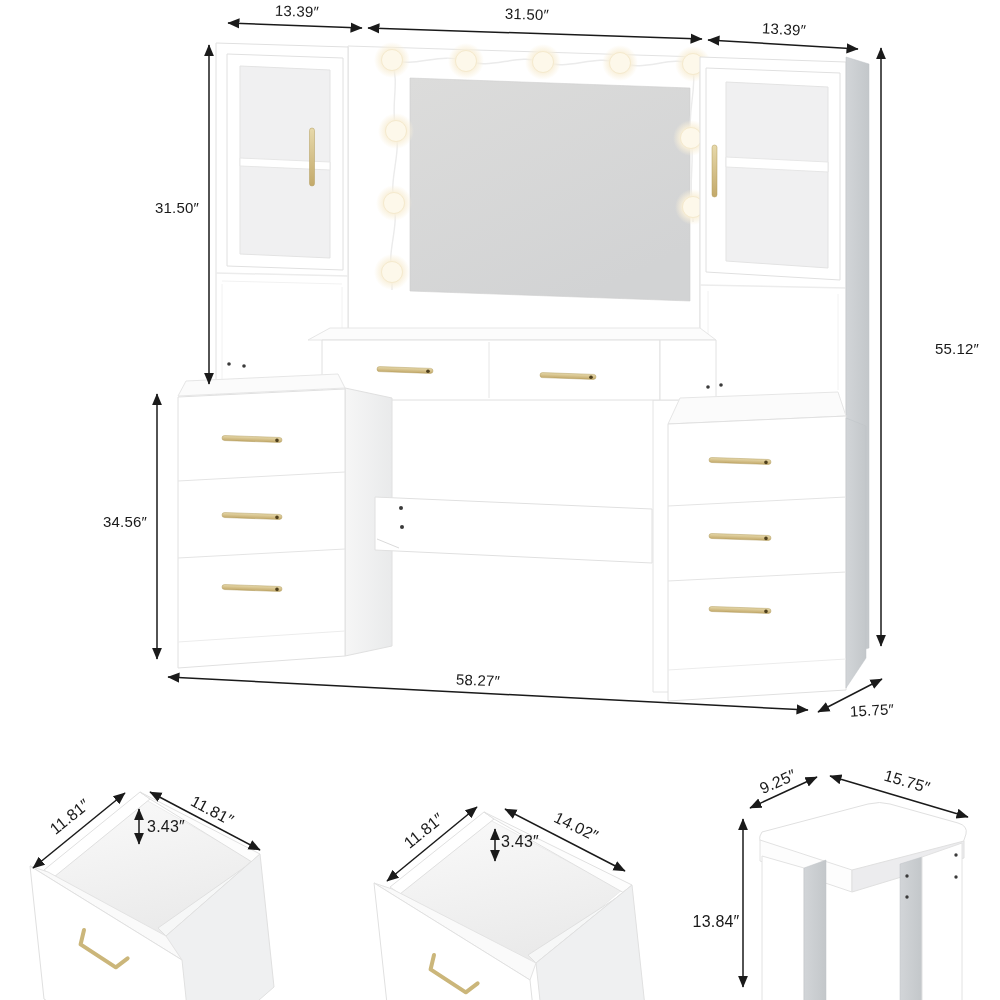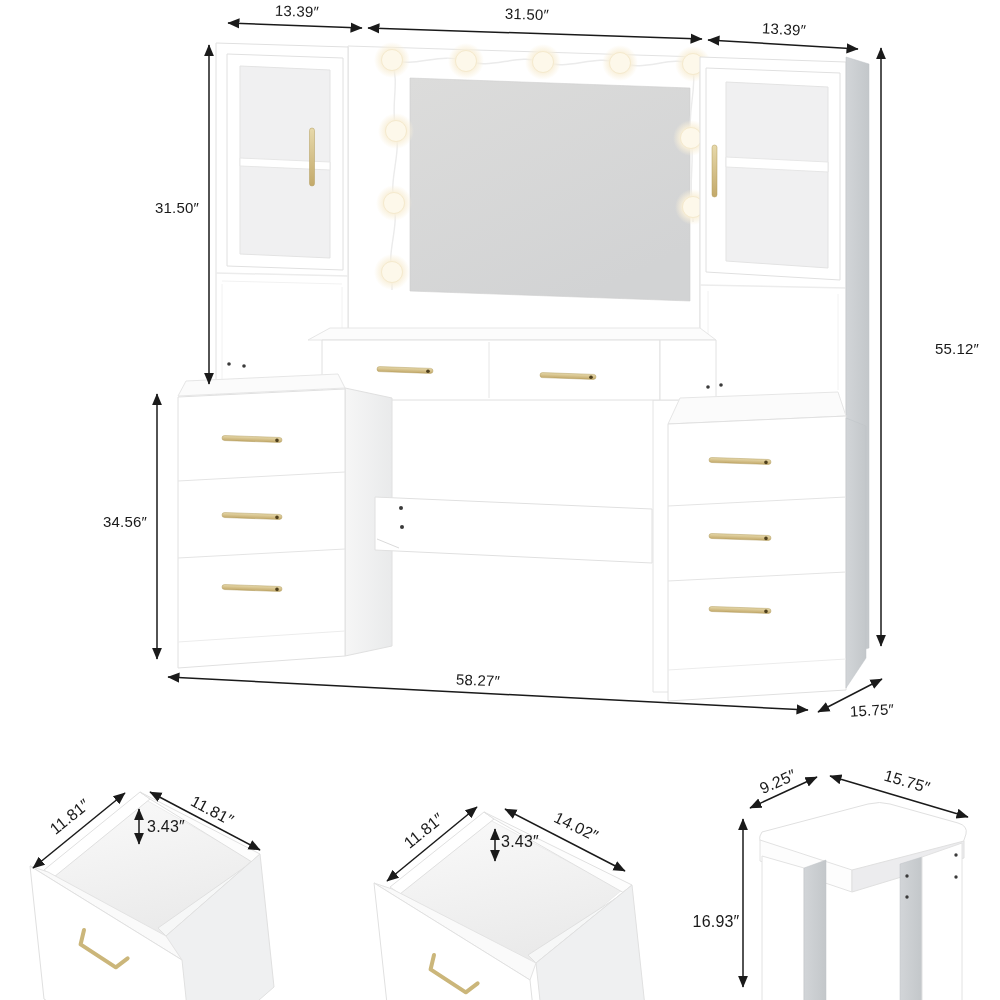--- a/index.html
+++ b/index.html
@@ -276,15 +276,15 @@
   <span class="dim-label sm" style="left:70px;top:817px;transform:translate(-50%,-50%) rotate(-39deg);">11.81″</span>
   <span class="dim-label sm" style="left:212px;top:811px;transform:translate(-50%,-50%) rotate(28deg);">11.81″</span>
   <span class="dim-label sm" style="left:166px;top:827px;transform:translate(-50%,-50%);">3.43″</span>
 
   <span class="dim-label sm" style="left:424px;top:831px;transform:translate(-50%,-50%) rotate(-39deg);">11.81″</span>
   <span class="dim-label sm" style="left:576px;top:827px;transform:translate(-50%,-50%) rotate(26deg);">14.02″</span>
   <span class="dim-label sm" style="left:520px;top:842px;transform:translate(-50%,-50%);">3.43″</span>
 
   <span class="dim-label sm" style="left:778px;top:782px;transform:translate(-50%,-50%) rotate(-24deg);">9.25″</span>
   <span class="dim-label sm" style="left:907px;top:782px;transform:translate(-50%,-50%) rotate(16deg);">15.75″</span>
-  <span class="dim-label sm" style="left:716px;top:922px;transform:translate(-50%,-50%);">16.93″</span>
+  <span class="dim-label sm" style="left:716px;top:922px;transform:translate(-50%,-50%);">13.84″</span>
 
 </div>
 
 </body></html>

